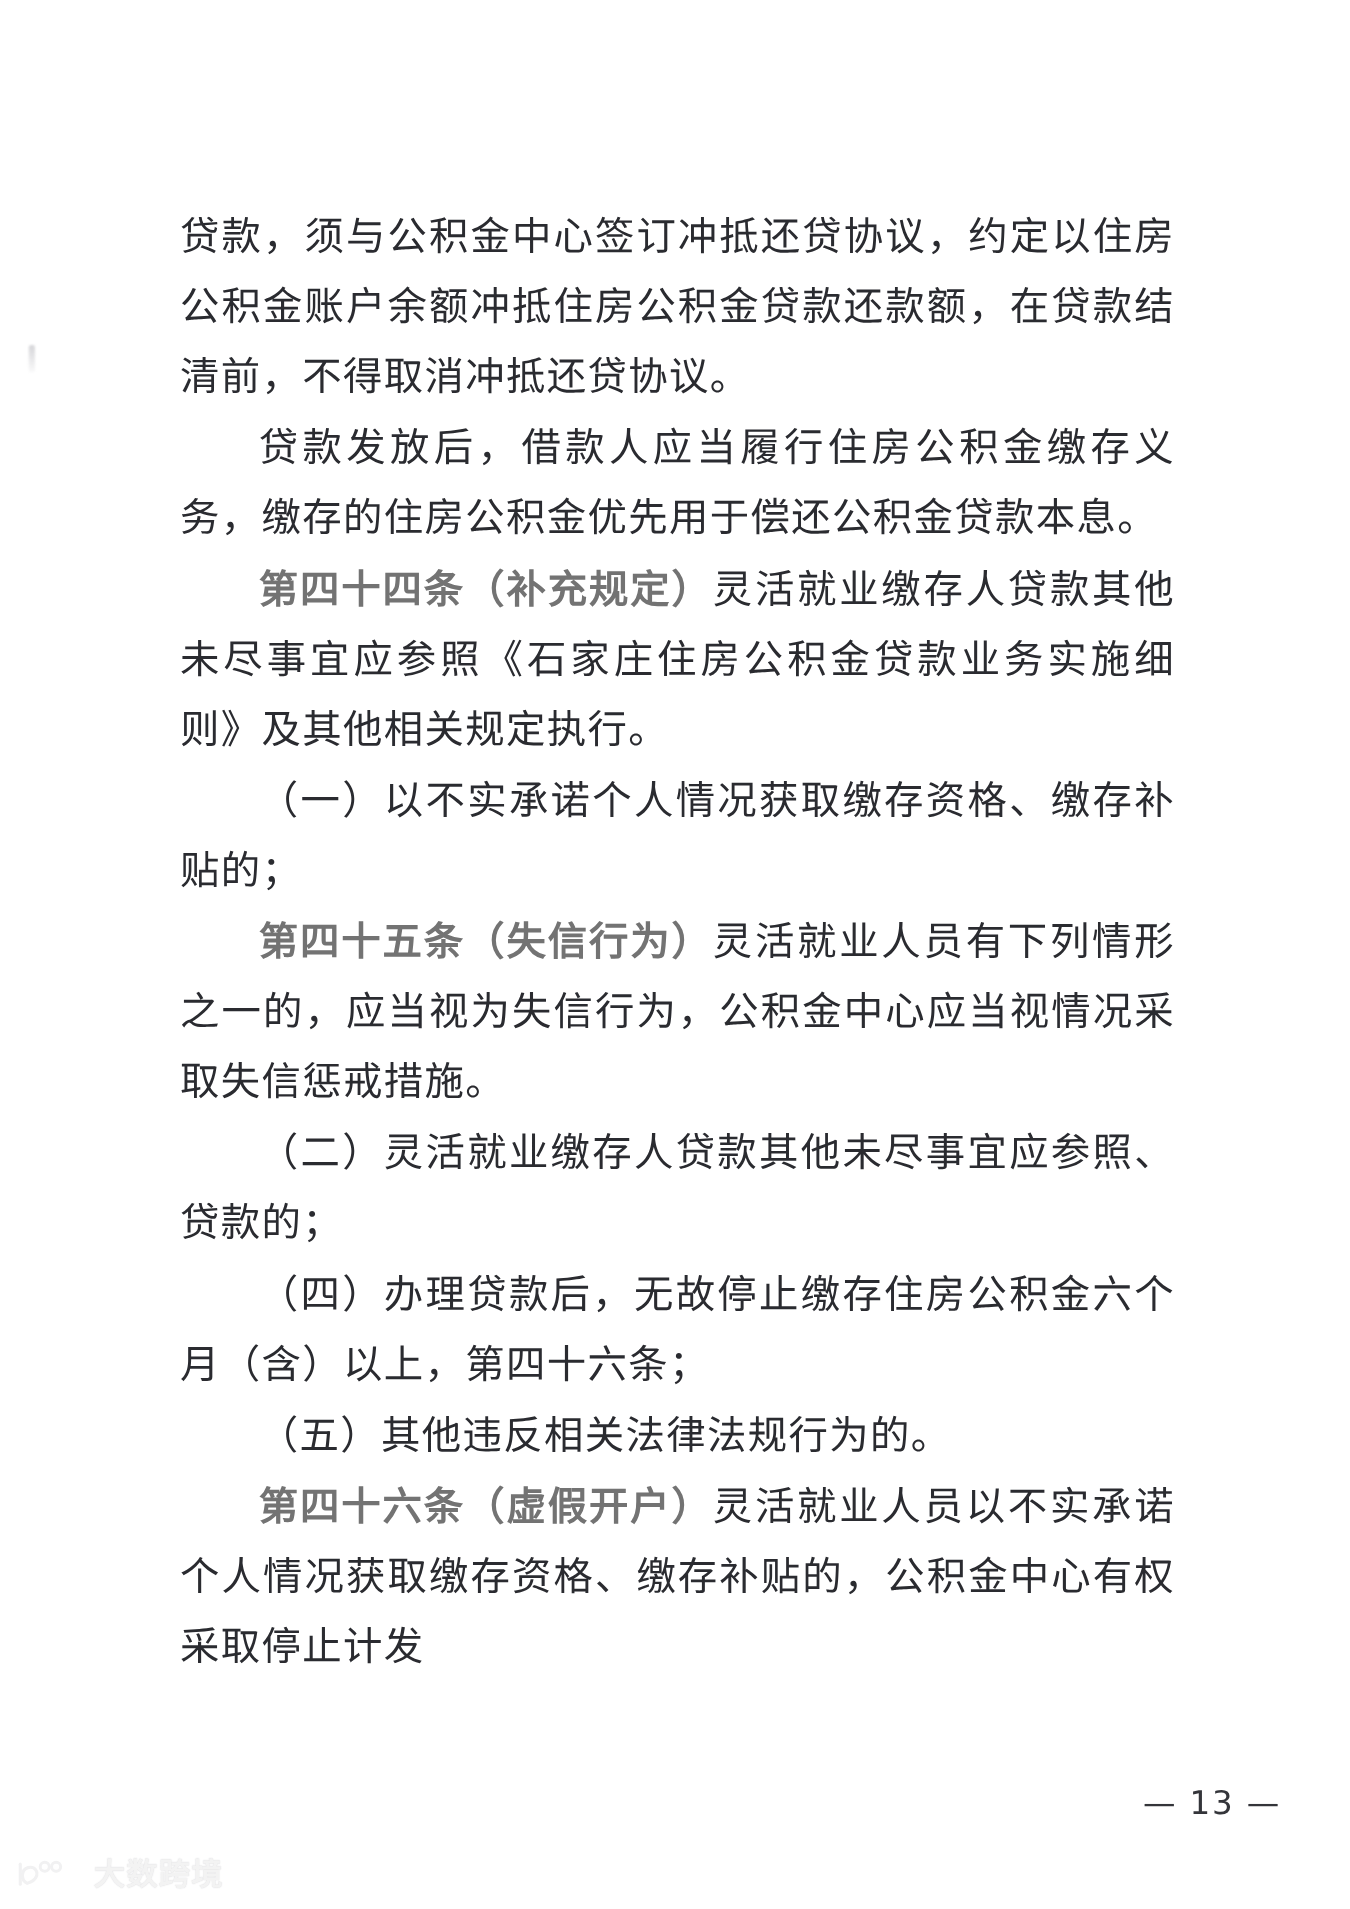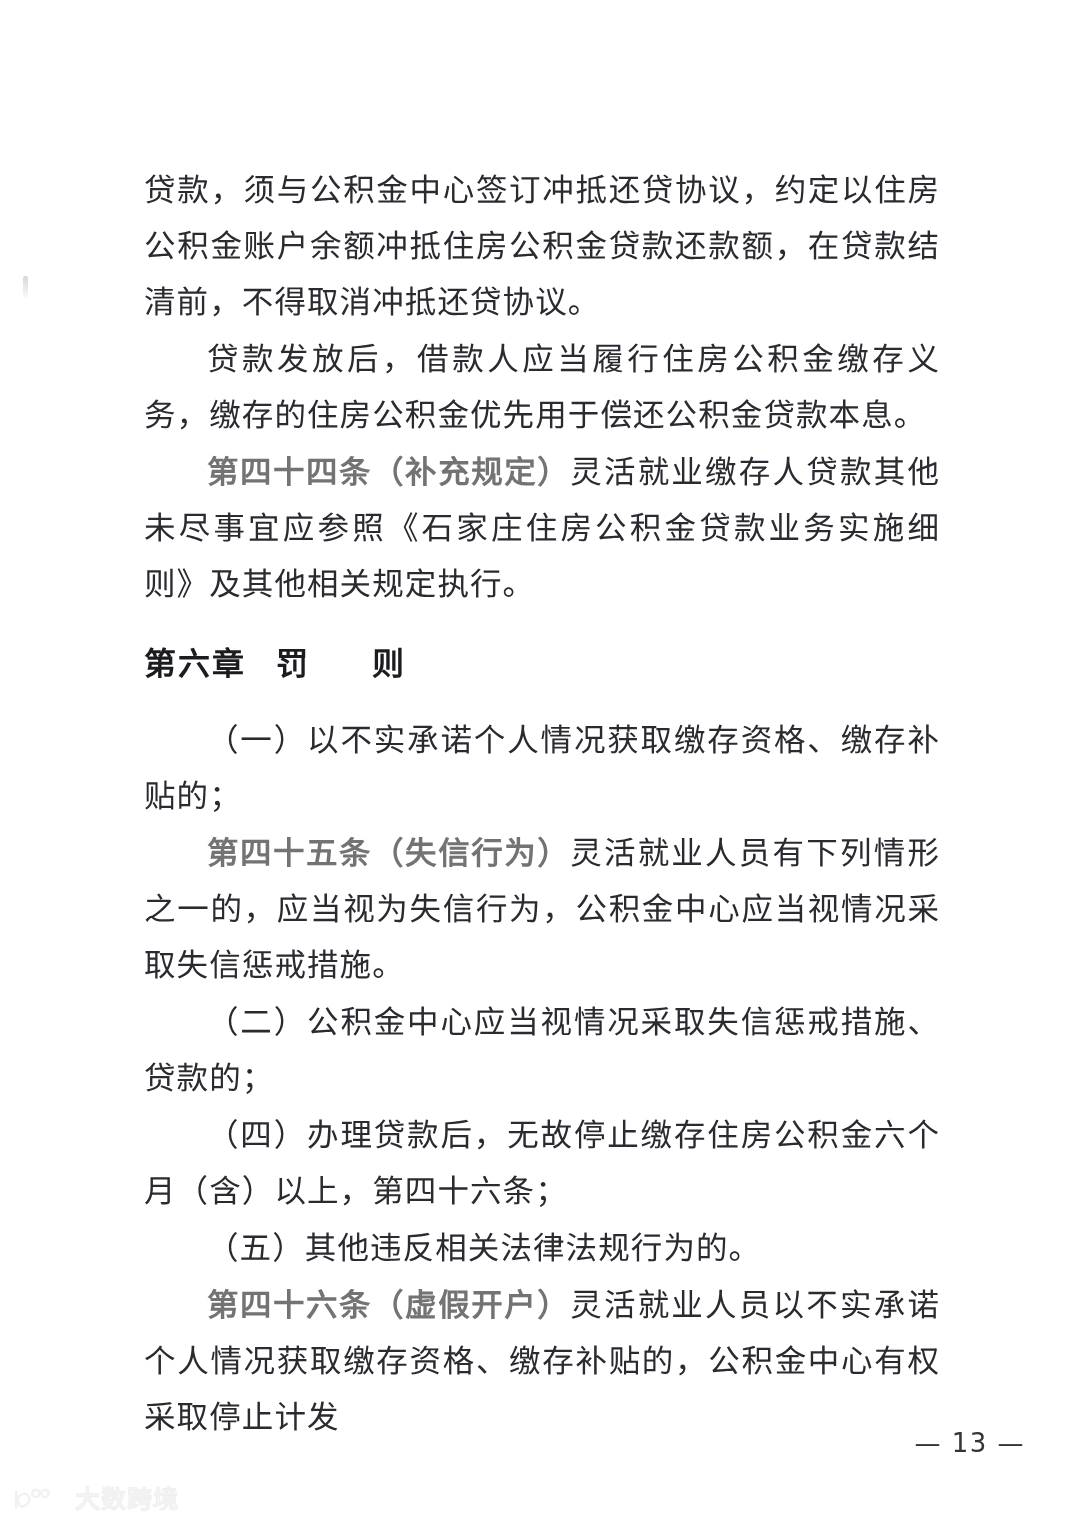--- a/index.html
+++ b/index.html
@@ -127,26 +127,25 @@
   <div id="scan-speck"></div>
 
   <div id="content">
 
     <p class="para">贷款，须与公积金中心签订冲抵还贷协议，约定以住房公积金账户余额冲抵住房公积金贷款还款额，在贷款结清前，不得取消冲抵还贷协议。</p>
 
     <p class="para indent">贷款发放后，借款人应当履行住房公积金缴存义务，缴存的住房公积金优先用于偿还公积金贷款本息。</p>
 
     <p class="para indent"><span class="art">第四十四条（补充规定）</span><span>灵活就业缴存人贷款其他未尽事宜应参照《石家庄住房公积金贷款业务实施细则》及其他相关规定执行。</span></p>
 
-    <p class="para chapter"><span>第六章</span><span class="gap-s"></span><span>罚</span><span class="gap-l"></span><span>则</span></p>
 
     <p class="para indent">（一）以不实承诺个人情况获取缴存资格、缴存补贴的；</p>
 
     <p class="para indent"><span class="art">第四十五条（失信行为）</span><span>灵活就业人员有下列情形之一的，应当视为失信行为，公积金中心应当视情况采取失信惩戒措施。</span></p>
-    <p class="para indent">（二）公积金中心应当视情况采取失信惩戒措施、贷款的；</p>
+    <p class="para indent">（二）灵活就业缴存人贷款其他未尽事宜应参照、贷款的；</p>
     <p class="para indent">（四）办理贷款后，无故停止缴存住房公积金六个月（含）以上，第四十六条；</p>
     <p class="para indent">（五）其他违反相关法律法规行为的。</p>
 
     <p class="para indent"><span class="art">第四十六条（虚假开户）</span><span>灵活就业人员以不实承诺个人情况获取缴存资格、缴存补贴的，公积金中心有权采取停止计发</span></p>
 
   </div>
 
   <div id="page-number">— 13 —</div>
 
   <div id="watermark">

